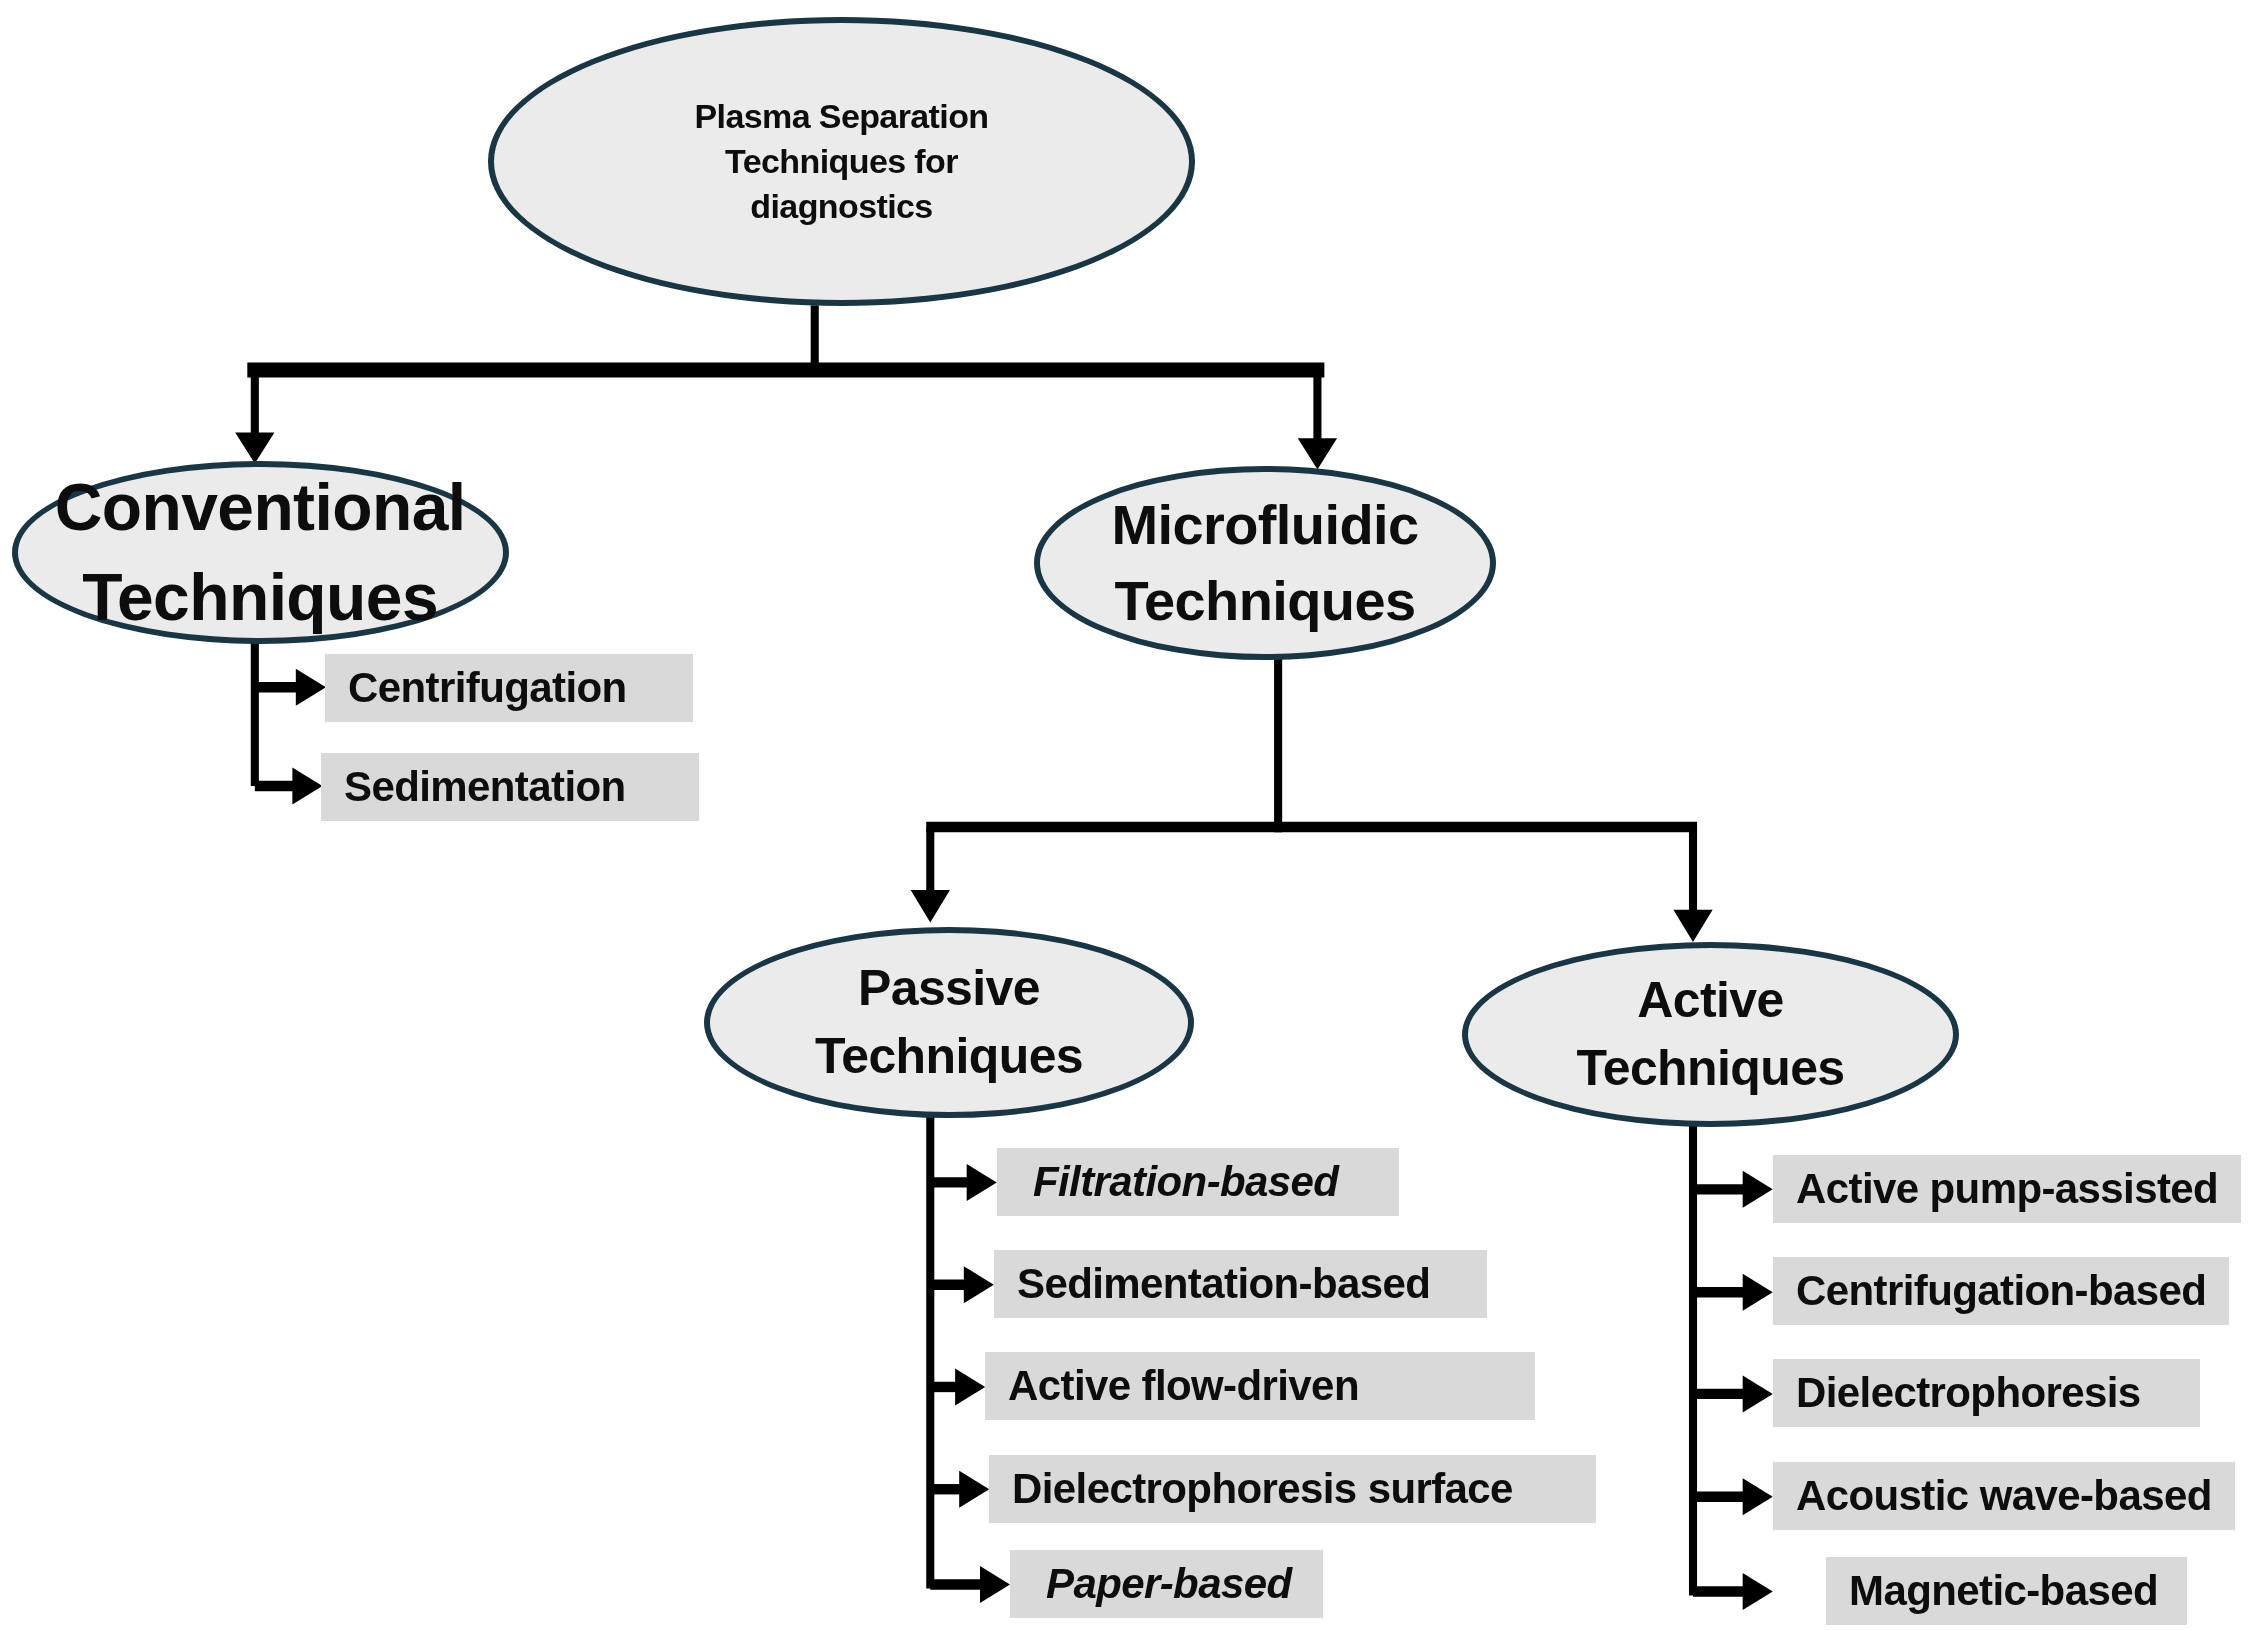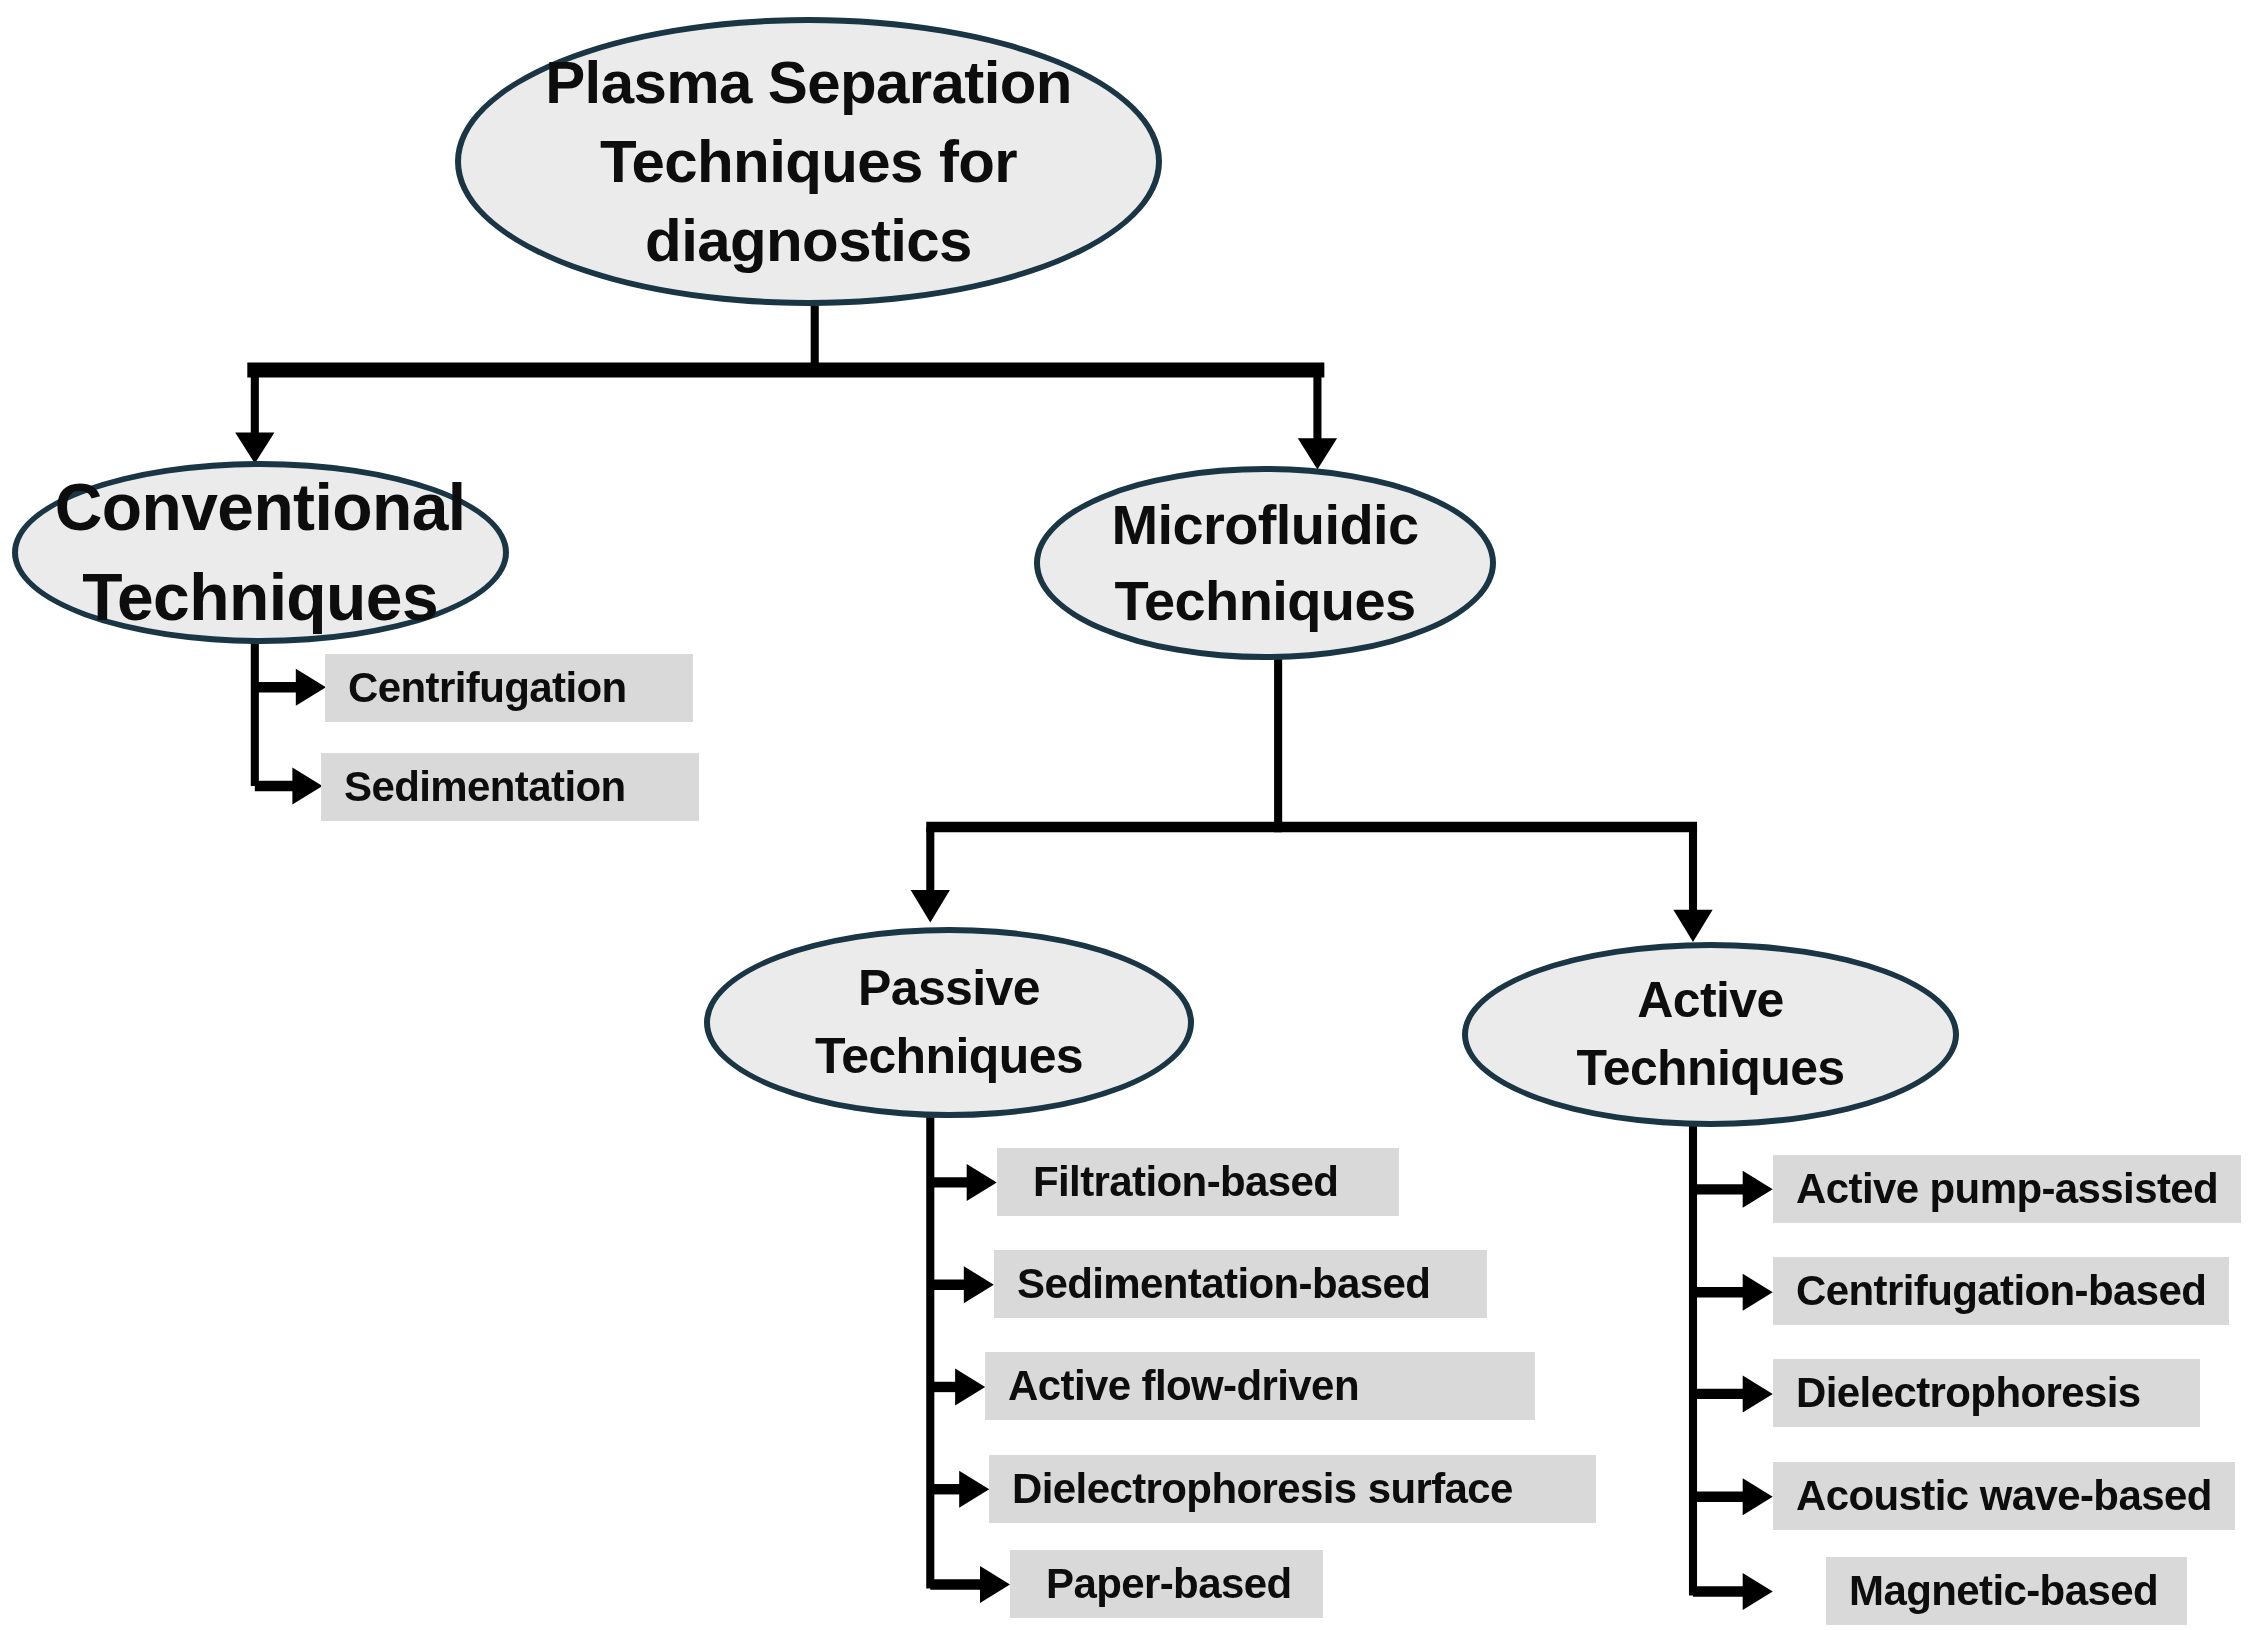--- a/index.html
+++ b/index.html
@@ -18,42 +18,42 @@
     align-items: center;
     justify-content: center;
     text-align: center;
     color: #0d0d0d;
     font-weight: 700;
     letter-spacing: -0.6px;
     box-sizing: border-box;
   }
   .node .nline { display: block; }
 
-  .node-root   { left:  455px; top:   17.3px; width: 707px; height: 289px; font-size: 60px; line-height: 1.32; }
+  .node-root   { left:  488px; top:   17.3px; width: 707px; height: 289px; font-size: 34px; line-height: 1.32; }
   .node-conv   { left:   11.6px; top:  461px; width:  497px; height: 183px; font-size: 66px; line-height: 1.35; }
   .node-micro  { left: 1034px; top:  466px; width:  462px; height: 194px; font-size: 56px; line-height: 1.35; }
   .node-pass   { left: 704px; top: 927px; width:  490px; height: 191px; font-size: 50px; line-height: 1.35; }
   .node-act    { left: 1462px; top: 942px; width:  497px; height: 185px; font-size: 50px; line-height: 1.35; }
 
   .leaf {
     position: absolute;
     height: 68px;
     background: #d9d9d9;
     color: #0d0d0d;
     font-size: 42px;
     font-weight: 700;
     letter-spacing: -0.6px;
     display: flex;
     align-items: center;
     padding: 0 23px;
     box-sizing: border-box;
     white-space: nowrap;
     text-align: center;
   }
-  .pad-extra { padding-left: 36px; }
+  .pad-extra { padding-left: 36px; font-style: italic; }
 
   
   .leaf-centrifugation { left:  325px; top: 654px; min-width: 368px; }
   .leaf-sedimentation  { left:  321px; top: 753px; min-width: 378px; }
 
   
   .leaf-filtration     { left: 997px; top: 1148px; min-width:  402px; }
   .leaf-sedbased       { left: 994px; top: 1250px; min-width:  493px; }
   .leaf-flowdriven     { left: 985px; top: 1352px; min-width:  550px; }
   .leaf-superhydro     { left: 989px; top: 1455px; min-width: 607px; }

